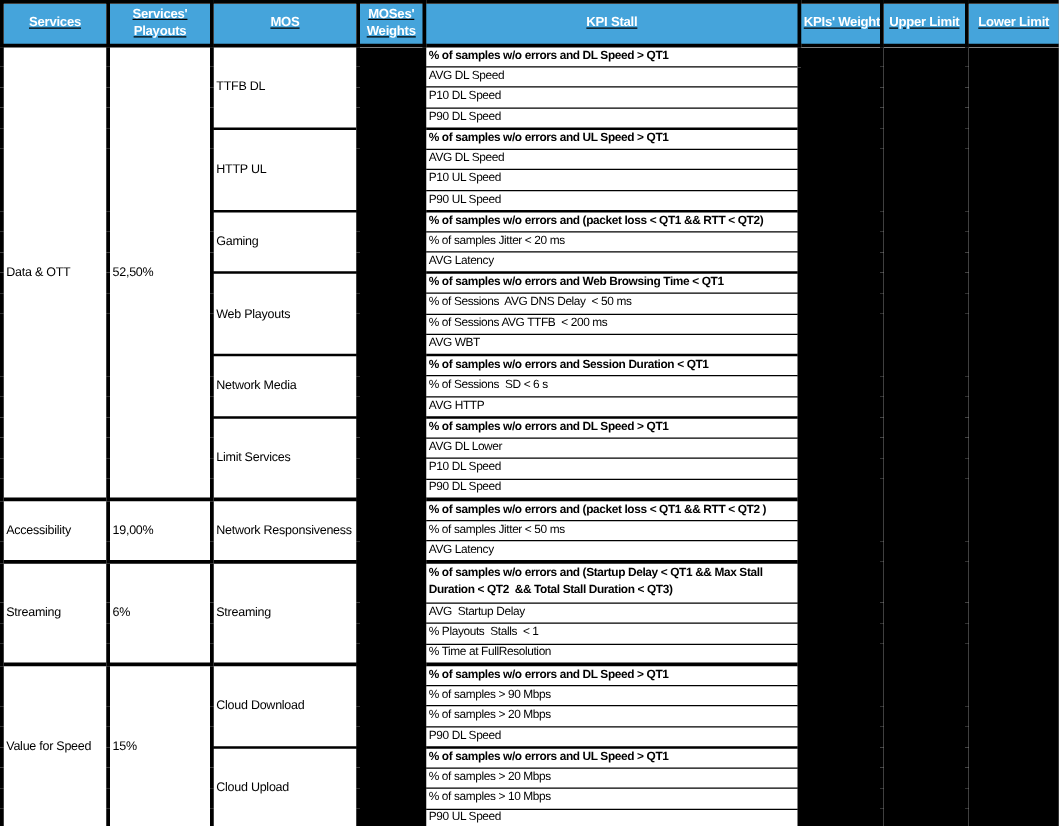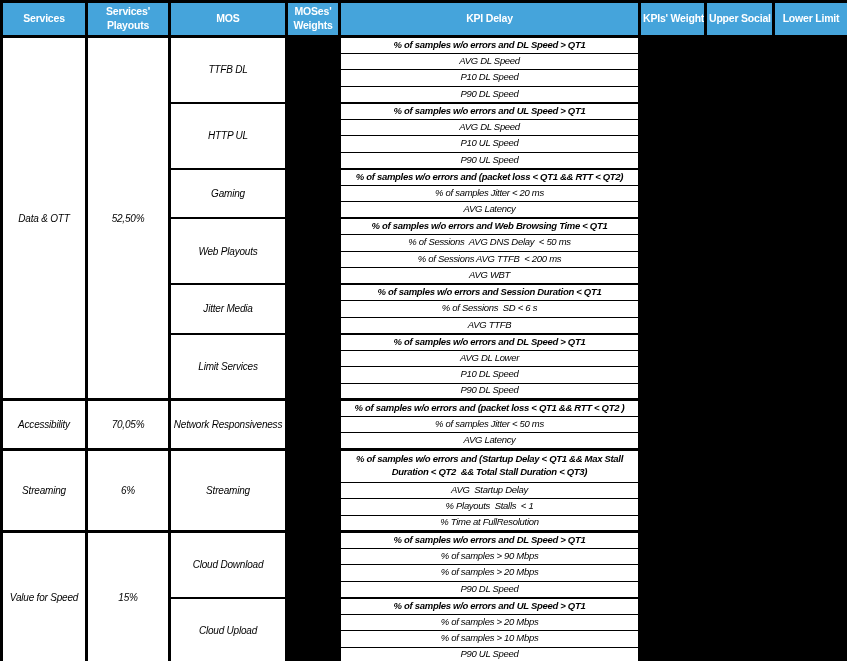--- a/index.html
+++ b/index.html
@@ -10,47 +10,46 @@
     height: 661px;
     font-family: "Liberation Sans", sans-serif;
   }
   table.kpi-table {
     width: 847px;
     height: 661px;
     border-collapse: collapse;
     table-layout: fixed;
     border: 3px solid #000;
   }
-  thead tr { height: 35px; }
+  thead tr { height: 35px; text-decoration: underline; }
   tbody tr { height: 16.5px; }
   tbody tr.tall-row { height: 33px; }
   th {
     background: #45A4DB;
     color: #ffffff;
     font-size: 10.5px;
     font-weight: 700;
     letter-spacing: -0.2px;
     line-height: 1.3;
     border: 3px solid #000;
     padding: 1px 2px;
     text-align: center;
     vertical-align: middle;
     overflow: hidden;
   }
   th.nowrap { white-space: nowrap; }
   td {
     border: 1px solid #000;
     border-left-width: 3px;
     border-right-width: 3px;
-    text-align: center;
+    text-align: left;
     vertical-align: middle;
     color: #000;
     overflow: hidden;
     padding: 0 2px;
-    font-style: italic;
   }
   tr.group-start > td { border-top-width: 2px; }
   tr.service-start > td { border-top-width: 3px; }
   td.label {
     font-size: 10px;
     letter-spacing: -0.2px;
   }
   td.kpi {
     font-size: 9.5px;
     letter-spacing: -0.3px;
@@ -77,23 +76,23 @@
     <col style="width:66px">
     <col style="width:68px">
     <col style="width:75px">
   </colgroup>
   <thead>
     <tr>
       <th>Services</th>
       <th>Services' Playouts</th>
       <th>MOS</th>
       <th>MOSes' Weights</th>
-      <th>KPI Delay</th>
+      <th>KPI Stall</th>
       <th class="nowrap">KPIs' Weights</th>
-      <th class="nowrap">Upper Social</th>
+      <th class="nowrap">Upper Limit</th>
       <th class="nowrap">Lower Limit</th>
     </tr>
   </thead>
   <tbody>
       <tr class="group-start service-start">
         <td class="label" rowspan="22">Data &amp; OTT</td>
         <td class="label" rowspan="22">52,50%</td>
         <td class="label" rowspan="4">TTFB DL</td>
         <td class="blackout" rowspan="37"></td>
         <td class="kpi bold">% of samples w/o errors and DL Speed &gt; QT1</td>
@@ -140,45 +139,45 @@
       <tr>
         <td class="kpi">% of Sessions  AVG DNS Delay  &lt; 50 ms</td>
       </tr>
       <tr>
         <td class="kpi">% of Sessions AVG TTFB  &lt; 200 ms</td>
       </tr>
       <tr>
         <td class="kpi">AVG WBT</td>
       </tr>
       <tr class="group-start">
-        <td class="label" rowspan="3">Jitter Media</td>
+        <td class="label" rowspan="3">Network Media</td>
         <td class="kpi bold">% of samples w/o errors and Session Duration &lt; QT1</td>
       </tr>
       <tr>
         <td class="kpi">% of Sessions  SD &lt; 6 s</td>
       </tr>
       <tr>
-        <td class="kpi">AVG TTFB</td>
+        <td class="kpi">AVG HTTP</td>
       </tr>
       <tr class="group-start">
         <td class="label" rowspan="4">Limit Services</td>
         <td class="kpi bold">% of samples w/o errors and DL Speed &gt; QT1</td>
       </tr>
       <tr>
         <td class="kpi">AVG DL Lower</td>
       </tr>
       <tr>
         <td class="kpi">P10 DL Speed</td>
       </tr>
       <tr>
         <td class="kpi">P90 DL Speed</td>
       </tr>
       <tr class="group-start service-start">
         <td class="label" rowspan="3">Accessibility</td>
-        <td class="label" rowspan="3">70,05%</td>
+        <td class="label" rowspan="3">19,00%</td>
         <td class="label" rowspan="3">Network Responsiveness</td>
         <td class="kpi bold">% of samples w/o errors and (packet loss &lt; QT1 &amp;&amp; RTT &lt; QT2 )</td>
       </tr>
       <tr>
         <td class="kpi">% of samples Jitter &lt; 50 ms</td>
       </tr>
       <tr>
         <td class="kpi">AVG Latency</td>
       </tr>
       <tr class="group-start service-start tall-row">

